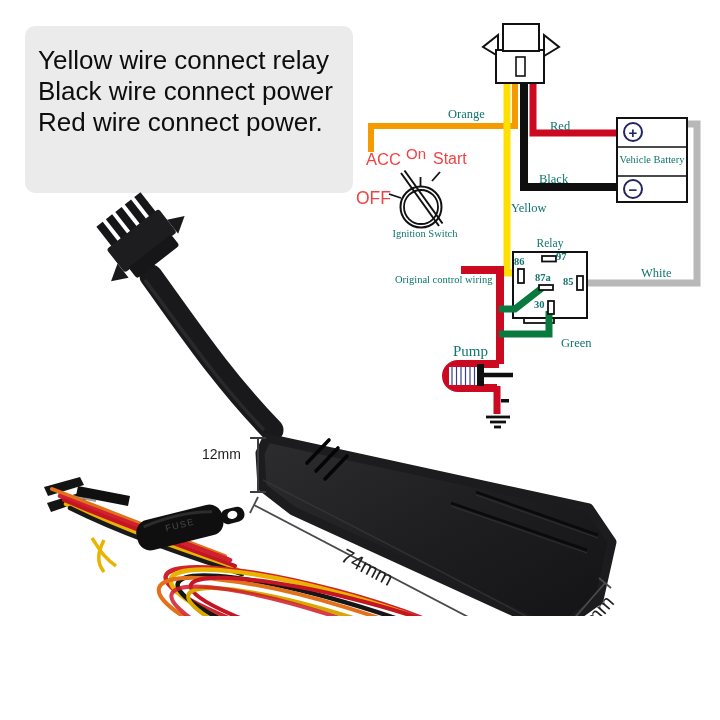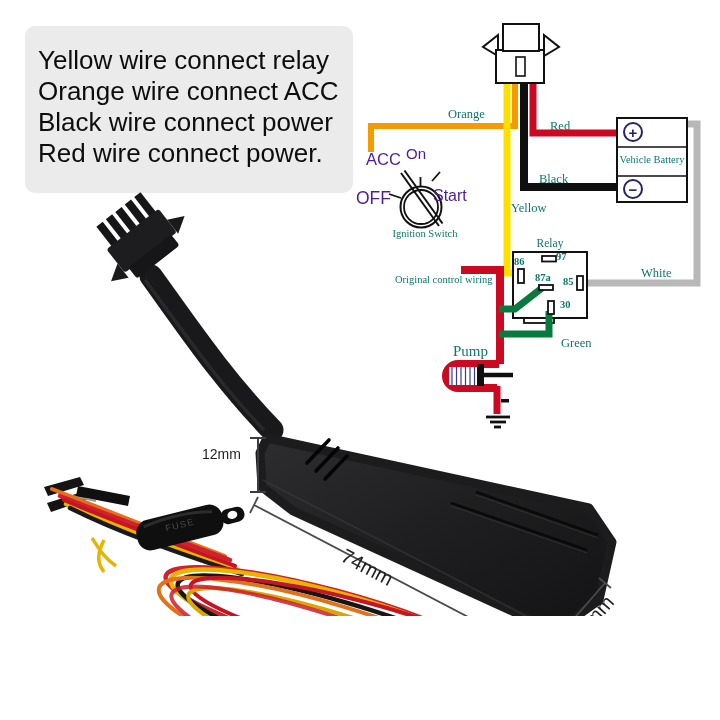--- a/index.html
+++ b/index.html
@@ -9,38 +9,37 @@
   .panel{position:absolute;left:25px;top:26px;width:328px;height:167px;background:#ebebeb;
          border-radius:10px;padding:19px 10px 0 13px;box-sizing:border-box;}
   .panel .line{font-size:26px;line-height:31px;color:#0d0d0d;white-space:nowrap;}
   
   svg.canvas{position:absolute;left:0;top:0;width:720px;height:720px;}
   
   .lb{position:absolute;white-space:nowrap;color:#0f766e;}
   .serif{font-family:"Liberation Serif",serif;font-size:12.5px;}
   .serif-sm{font-family:"Liberation Serif",serif;font-size:10.5px;}
   .pin{font-family:"Liberation Serif",serif;font-size:10.5px;font-weight:bold;}
-  .blue{color:#4c1d95;font-family:"Liberation Sans",sans-serif;}
+  .blue{color:#ef4444;font-family:"Liberation Sans",sans-serif;}
   .dim{color:#1f1f1f;font-size:14px;text-align:center;}
   .ctr{text-align:center;}
   
   .term{position:absolute;width:20px;height:20px;box-sizing:border-box;border:2.5px solid #232563;
         border-radius:50%;display:flex;align-items:center;justify-content:center;
         font-size:15px;font-weight:bold;color:#232563;line-height:1;}
   .fuse-lb{position:absolute;color:#4b4b4d;font-size:9px;letter-spacing:1.5px;
            transform:rotate(-14deg);}
 </style>
 </head>
 <body>
 
 <div class="stage">
 
   <div class="panel">
     <div class="line">Yellow wire connect relay</div>
-    <div class="line">Orange wire connect ACC</div>
     <div class="line">Black wire connect power</div>
     <div class="line">Red wire connect power.</div>
   </div>
 
   <svg class="canvas" viewBox="0 0 720 720">
     <defs>
       <linearGradient id="devG" x1="0" y1="0" x2="1" y2="1">
         <stop offset="0" stop-color="#2d2d2f"></stop>
         <stop offset="0.5" stop-color="#1e1e20"></stop>
         <stop offset="1" stop-color="#131315"></stop>
@@ -199,38 +198,38 @@
 
   <div class="lb serif" style="left:448px;top:107px;">Orange</div>
   <div class="lb serif" style="left:550px;top:119px;">Red</div>
   <div class="lb serif" style="left:539px;top:172px;">Black</div>
   <div class="lb serif" style="left:511px;top:201px;">Yellow</div>
   <div class="lb serif" style="left:517px;top:336px;margin-left:44px;">Green</div>
   <div class="lb serif" style="left:641px;top:266px;">White</div>
 
   <div class="lb blue" style="left:366px;top:150px;font-size:16.5px;">ACC</div>
   <div class="lb blue" style="left:406px;top:145px;font-size:15px;">On</div>
-  <div class="lb blue" style="left:433px;top:150px;font-size:16px;margin-top:37px;">Start</div>
+  <div class="lb blue" style="left:433px;top:150px;font-size:16px;">Start</div>
   <div class="lb blue" style="left:356px;top:188px;font-size:17.5px;">OFF</div>
   <div class="lb serif-sm ctr" style="left:382px;top:228px;width:86px;">Ignition Switch</div>
 
   <div class="lb serif-sm ctr" style="left:618px;top:154px;width:68px;">Vehicle Battery</div>
   <div class="term" style="left:623px;top:122px;">
       <span>+</span>
     </div>
   <div class="term" style="left:623px;top:179px;">
       <span>−</span>
     </div>
 
   <div class="lb serif ctr" style="left:527px;top:237px;width:46px;font-size:11.5px;">Relay</div>
   <div class="lb pin" style="left:514px;top:256px;">86</div>
   <div class="lb pin" style="left:556px;top:251px;">97</div>
   <div class="lb pin" style="left:535px;top:272px;">87a</div>
   <div class="lb pin" style="left:563px;top:276px;">85</div>
-  <div class="lb pin" style="left:534px;top:299px;margin-left:26px;">30</div>
+  <div class="lb pin" style="left:534px;top:299px;">30</div>
 
   <div class="lb serif" style="left:453px;top:343px;font-size:15px;">Pump</div>
   <div class="lb serif-sm" style="left:395px;top:274px;">Original control wiring</div>
 
   <div class="lb dim" style="left:202px;top:446px;">12mm</div>
   <div class="lb dim ctr" style="left:337px;top:556px;width:60px;font-size:20px;transform:rotate(28deg);">74mm</div>
   <div class="lb dim ctr" style="left:562px;top:608px;width:60px;font-size:20px;transform:rotate(-49deg);">26mm</div>
 
   <div class="fuse-lb ctr" style="left:160px;top:520px;width:40px;">FUSE</div>
 

